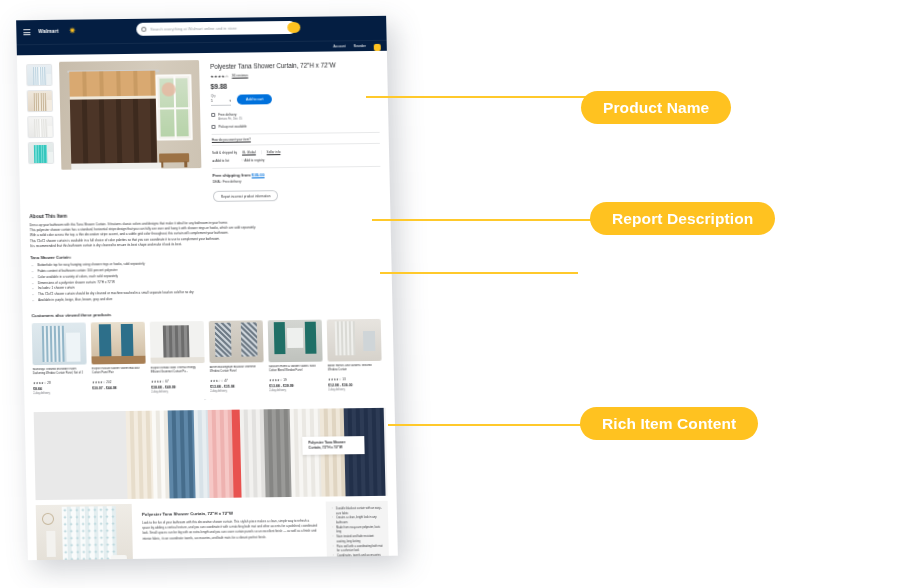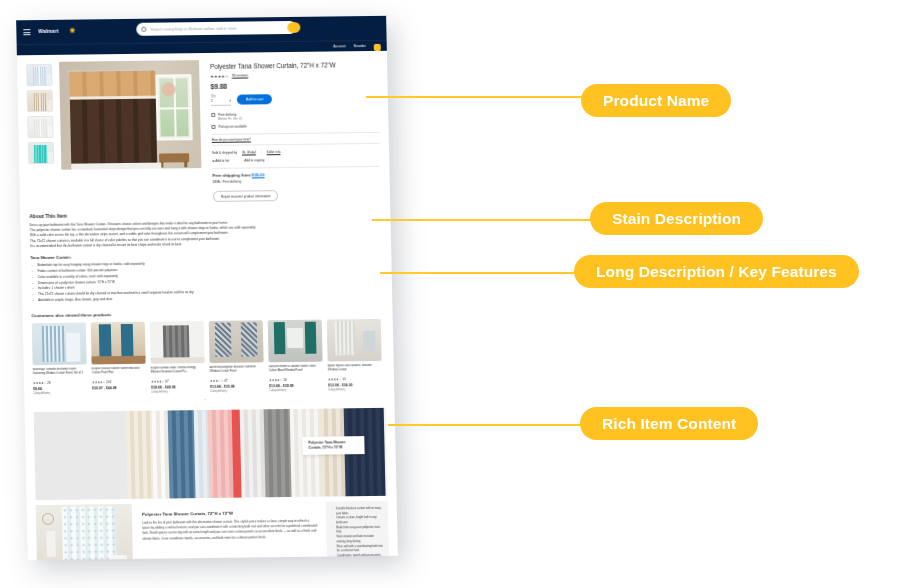--- a/index.html
+++ b/index.html
@@ -421,24 +421,23 @@
             </ul>
           </div>
         </div>
       </div>
 
     </div>
    </div>
   </div>
 
   <div class="leader" style="left:366px; top:96px; width:220px;"></div>
-  <div class="callout" style="left:581px; top:84px;">Product Name</div>
+  <div class="callout" style="left:581px; top:91px;">Product Name</div>
 
   <div class="leader" style="left:372px; top:219px; width:222px;"></div>
-  <div class="callout" style="left:590px; top:202px;">Stain Description</div>
+  <div class="callout" style="left:590px; top:202px;">Report Description</div>
 
   <div class="leader" style="left:380px; top:272px; width:198px;"></div>
-  <div class="callout" style="left:574px; top:255px;">Long Description / Key Features</div>
 
   <div class="leader" style="left:388px; top:424px; width:196px;"></div>
   <div class="callout" style="left:580px; top:407px;">Rich Item Content</div>
 
 </div>
 
 </body></html>

